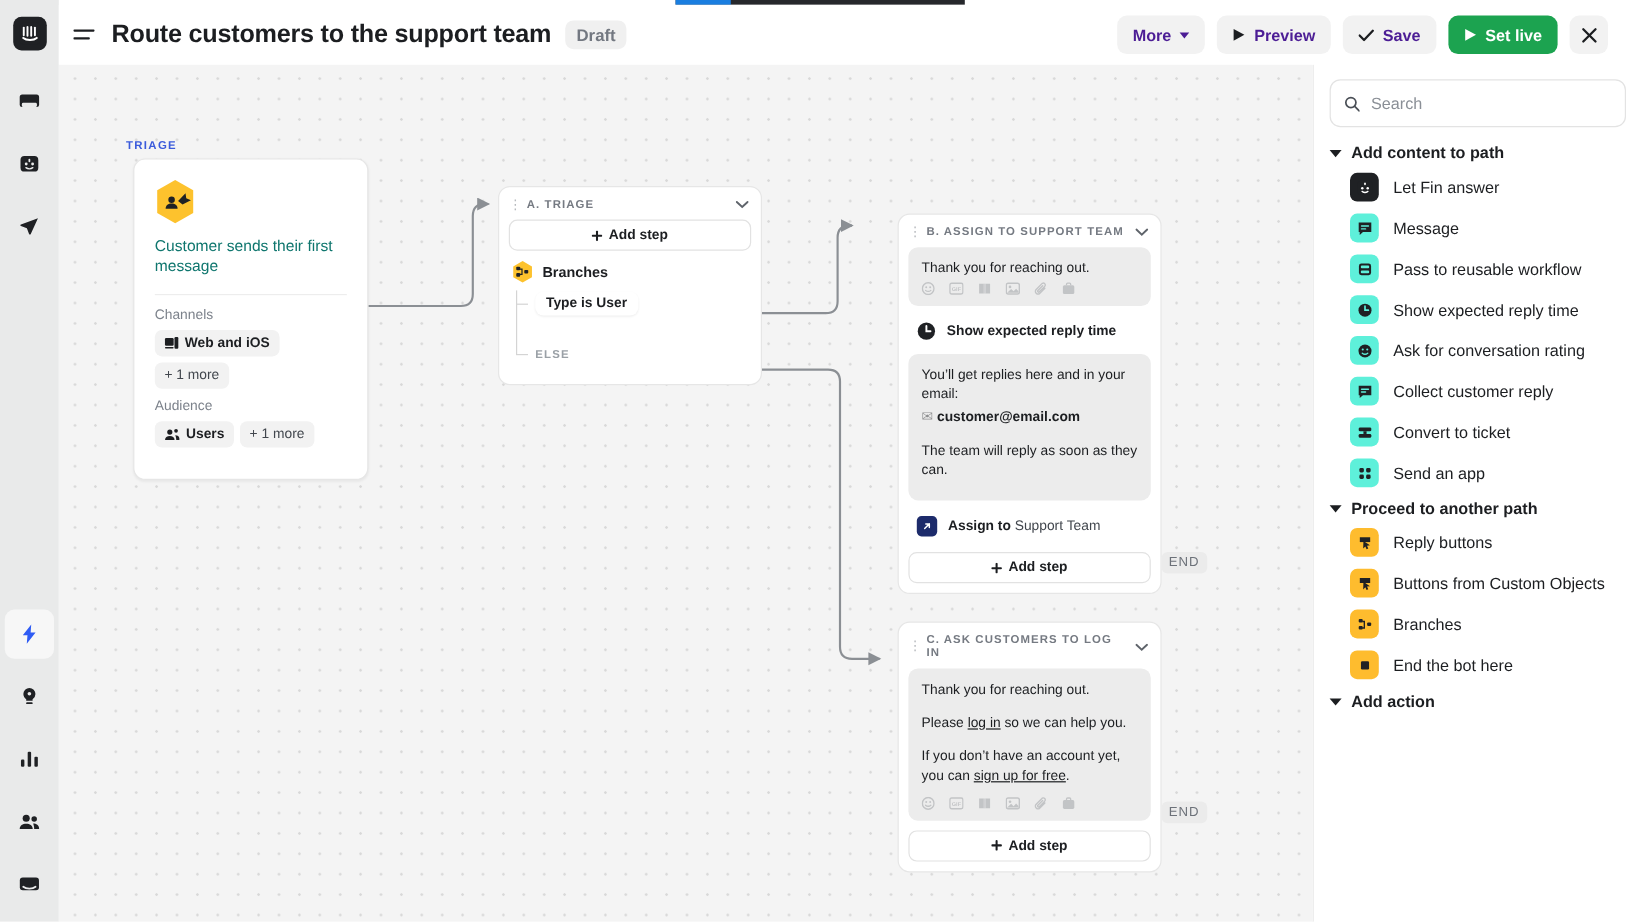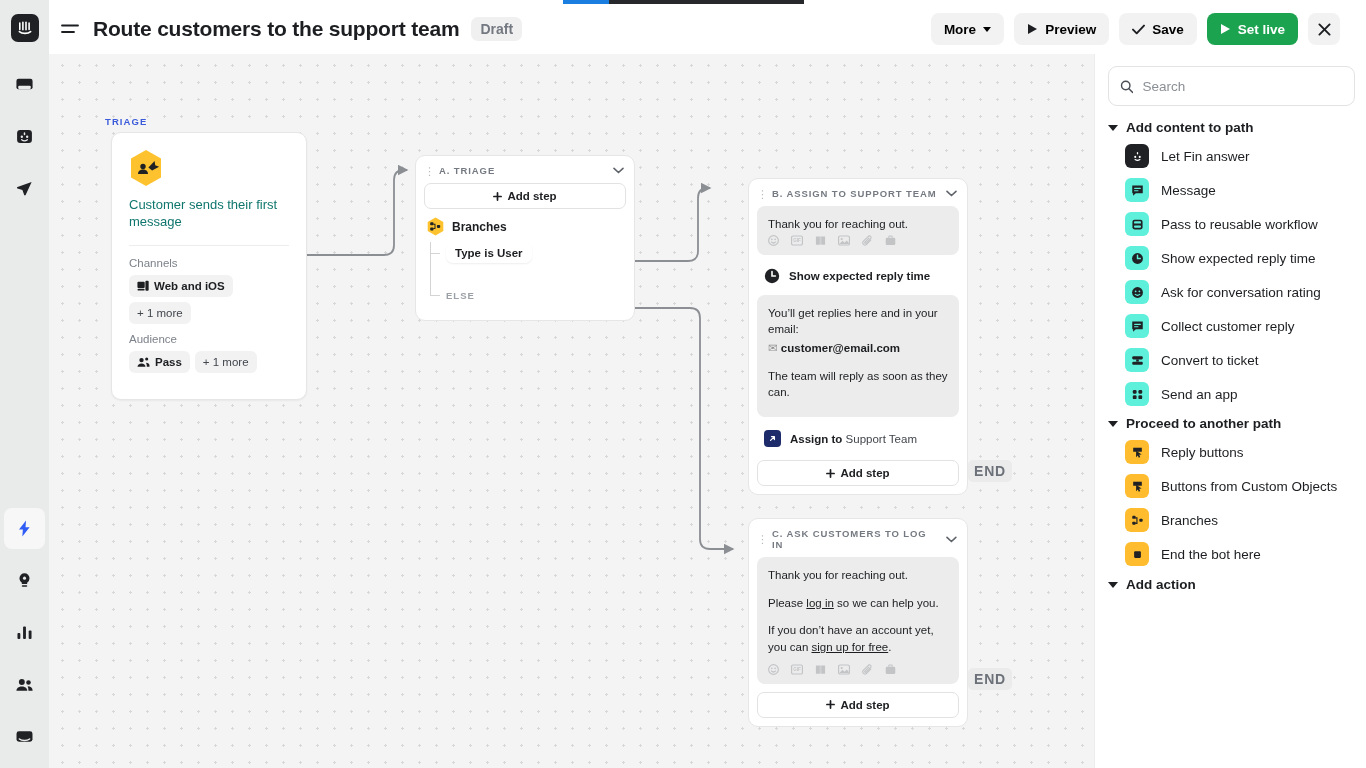--- a/index.html
+++ b/index.html
@@ -39,21 +39,21 @@
   #hamburger { width: 34px; height: 34px; margin-left: 4px; display:flex; align-items:center; justify-content:center; cursor:pointer; }
   #title { font-size: 21px; font-weight: 700; color: #1c1e21; letter-spacing: -0.2px; margin-left: 6px; white-space: nowrap; }
   #draft {
     margin-left: 12px; background: #f0f0f0; color: #737881; border-radius: 7px;
     font-size: 14px; padding: 4px 9px; font-weight: 700;
   }
   #hdr-actions { margin-left: auto; display: flex; align-items: center; gap: 10px; }
   .hbtn {
     display: flex; align-items: center; gap: 7px; background: #f2f2f2; border: none;
     border-radius: 8px; height: 32px; padding: 0 13px; font-size: 13.5px; font-weight: 700;
-    color: #000000; cursor: pointer; font-family: inherit; white-space: nowrap;
+    color: #4c1d95; cursor: pointer; font-family: inherit; white-space: nowrap;
   }
   .hbtn.primary { background: #1ca350; color: #ffffff; }
   .hbtn.icononly { padding: 0; width: 32px; justify-content: center; }
   .caret { width: 0; height: 0; border-left: 4.5px solid transparent; border-right: 4.5px solid transparent; border-top: 5px solid currentColor; }
 
   
   #canvas {
     position: absolute; left: 49px; top: 54px; width: 1045px; height: 714px;
     background-color: #f4f4f4;
     background-image: radial-gradient(circle, #d8d8d8 1px, transparent 1.2px);
@@ -117,21 +117,21 @@
   .branchlist { position: relative; margin: 0 0 10px 14px; padding-left: 16px; }
   .branchlist:before { content: ""; position: absolute; left: 0; top: 0; bottom: 11px; width: 1px; background: #d4d4d4; }
   .branchitem { position: relative; display: flex; align-items: center; height: 22px; margin-bottom: 20px; }
   .branchitem:last-child { margin-bottom: 0; }
   .branchitem:before { content:""; position:absolute; left:-16px; top: 11px; width: 10px; height: 1px; background: #d4d4d4; }
   .branchpill { background: #fff; border-radius: 7px; padding: 4px 9px; font-size: 11.5px; font-weight: 700; color: #1c1e21; box-shadow: 0 1px 2px rgba(0,0,0,.07); cursor:pointer; }
   .elselbl { font-size: 9.5px; font-weight: 700; letter-spacing: 1px; color: #9aa0a6; }
 
   .endbadge {
     position: absolute; background: #ebebeb; color: #6c7179; border-radius: 5px;
-    font-size: 14px; font-weight: 700; letter-spacing: .8px; padding: 3px 6px;
+    font-size: 11px; font-weight: 400; letter-spacing: .8px; padding: 3px 6px;
   }
 
   
   #panel {
     position: absolute; right: 0; top: 54px; width: 272px; height: 714px;
     background: #ffffff; border-left: 1px solid #ededed; padding: 12px 11px 0 13px;
     overflow: hidden;
   }
   #searchbox {
     display: flex; align-items: center; gap: 9px; height: 40px;
@@ -315,21 +315,21 @@
     </div>
     <div class="fieldlabel">Audience</div>
     <div class="chiprow">
       <div class="chip">
         <svg width="13" height="12" viewBox="0 0 15 13" fill="#1c1e21">
             <circle cx="5.2" cy="4.3" r="2.5"></circle>
             <path d="M0.6 12c0-2.5 2-3.9 4.6-3.9s4.6 1.4 4.6 3.9z"></path>
             <circle cx="11.2" cy="3.1" r="1.8"></circle>
             <path d="M10.4 7.3c2.3 0 4 1.1 4 3.2V12h-3c0-1.9-.4-3.4-1-4.7z"></path>
           </svg>
-        <span>Pass</span>
+        <span>Users</span>
       </div>
       <div class="chip plain">
         <span>+ 1 more</span>
       </div>
     </div>
   </div>
 
   <div class="node" style="left:366px; top:101px; width:220px; padding-bottom:4px;">
     <div class="node-hd">
       <span class="dots">⋮</span>

